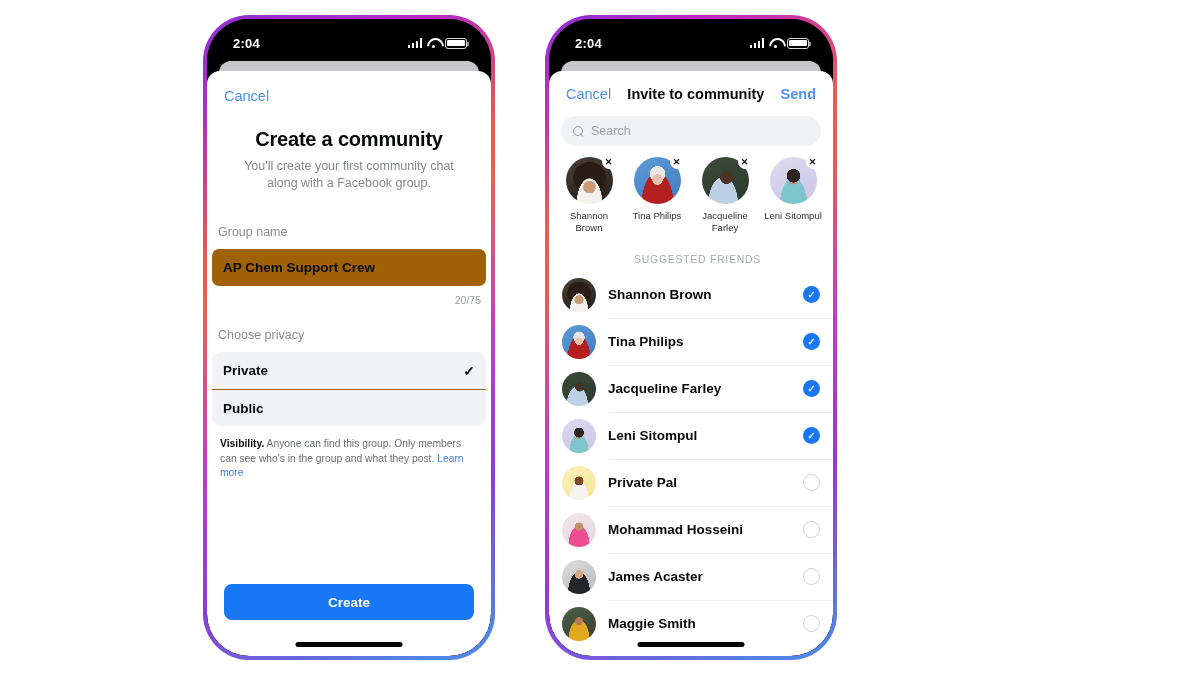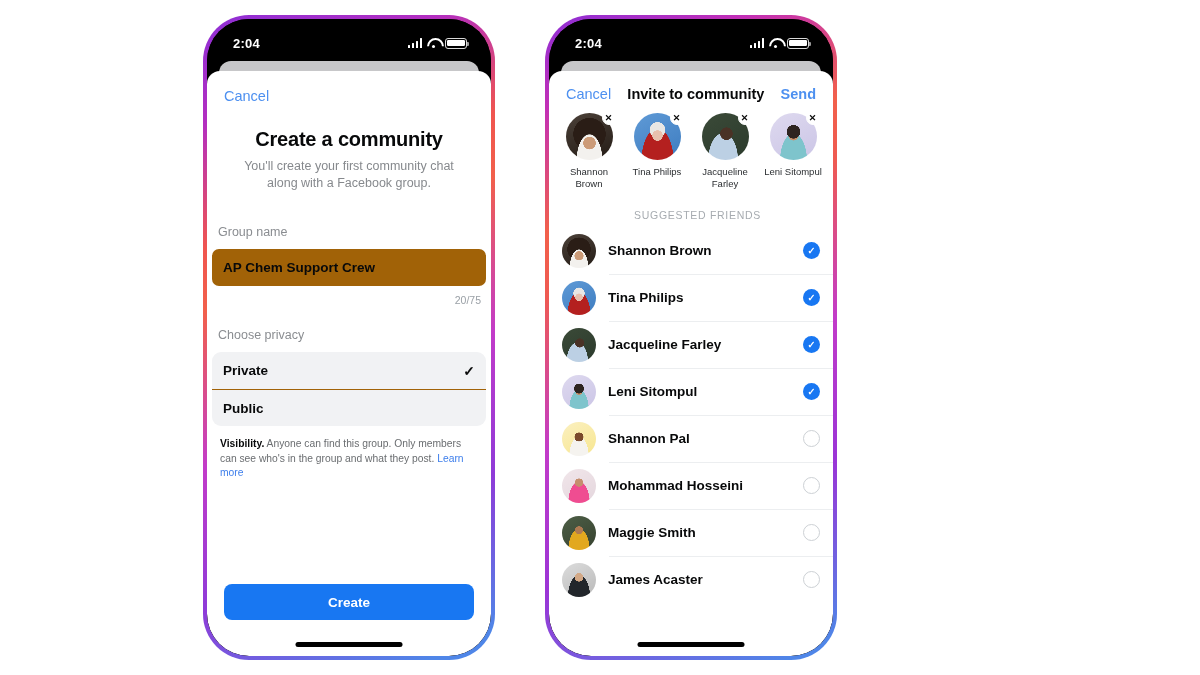--- a/index.html
+++ b/index.html
@@ -324,20 +324,24 @@
 
       <div class="card-behind"></div>
 
       <div class="sheet">
         <div class="r-nav">
           <span class="r-cancel">Cancel</span>
           <span class="r-title">Invite to community</span>
           <span class="r-send">Send</span>
         </div>
 
+        <div class="r-search">
+          <span class="mag"></span>
+          <span>Search</span>
+        </div>
 
         <div class="chips">
           <div class="chip">
             <div class="chip-av">
               <div class="av p1"></div>
               <div class="chip-x">✕</div>
             </div>
             <div class="chip-name">Shannon Brown</div>
           </div>
           <div class="chip">
@@ -381,38 +385,38 @@
             <div class="fname">Jacqueline Farley</div>
             <div class="tick on">✓</div>
           </div>
           <div class="frow">
             <div class="av p4"></div>
             <div class="fname">Leni Sitompul</div>
             <div class="tick on">✓</div>
           </div>
           <div class="frow">
             <div class="av p5"></div>
-            <div class="fname">Shannon Pal</div>
+            <div class="fname">Private Pal</div>
             <div class="tick off"></div>
           </div>
           <div class="frow">
             <div class="av p6"></div>
             <div class="fname">Mohammad Hosseini</div>
             <div class="tick off"></div>
           </div>
           <div class="frow">
+            <div class="av p7"></div>
+            <div class="fname">James Acaster</div>
+            <div class="tick off"></div>
+          </div>
+          <div class="frow">
             <div class="av p8"></div>
             <div class="fname">Maggie Smith</div>
             <div class="tick off"></div>
           </div>
-          <div class="frow">
-            <div class="av p7"></div>
-            <div class="fname">James Acaster</div>
-            <div class="tick off"></div>
-          </div>
         </div>
       </div>
 
       <div class="home-ind"></div>
     </div>
   </div>
 
 </div>
 
 </body></html>

